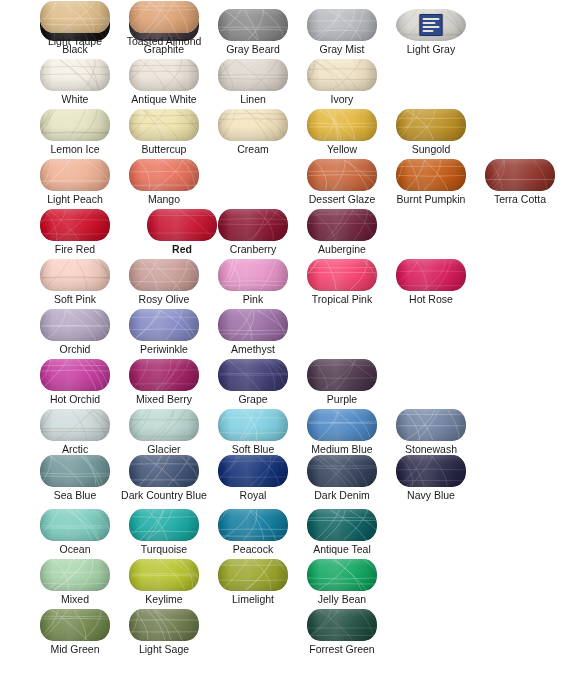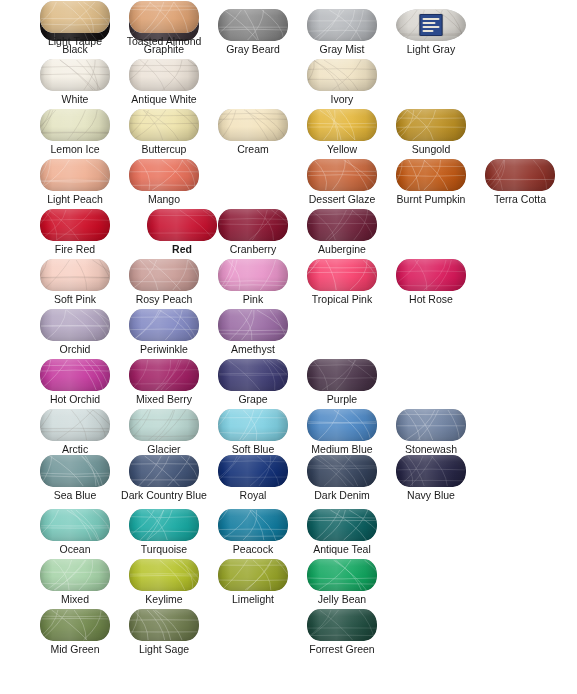--- a/index.html
+++ b/index.html
@@ -289,20 +289,39 @@
               <path d="M53.0 1 Q51.7 16.0 33.5 31"></path>
               <path d="M11.2 1 Q30.4 16.0 35.7 31"></path>
               <path d="M1 12.2 Q35 12.7 69 12.2"></path>
               <path d="M1 6.6 Q35 6.4 69 6.6"></path>
             </svg>
             <div class="shade"></div>
           </div>
         </div>
         <div class="swatch-label wide">Antique White</div>
       </div>
+      <div class="swatch-cell" style="left: 210px;">
+        <div class="skein-wrap">
+          <div class="skein pale">
+            <div class="body" style="background: rgb(222, 214, 205);"></div>
+            <div class="vshade"></div>
+            <svg class="strands" viewBox="0 0 70 32" preserveAspectRatio="none">
+              <path d="M16.9 1 Q2.4 16.0 -18.2 31"></path>
+              <path d="M2.8 1 Q-9.2 16.0 -27.4 31"></path>
+              <path d="M18.0 1 Q39.5 16.0 51.5 31"></path>
+              <path d="M59.7 1 Q50.5 16.0 32.2 31"></path>
+              <path d="M2.6 1 Q12.8 16.0 16.2 31"></path>
+              <path d="M1 16.2 Q35 14.8 69 16.2"></path>
+              <path d="M1 19.5 Q35 20.6 69 19.5"></path>
+            </svg>
+            <div class="shade"></div>
+          </div>
+        </div>
+        <div class="swatch-label">Linen</div>
+      </div>
       <div class="swatch-cell" style="left: 299px;">
         <div class="skein-wrap">
           <div class="skein pale">
             <div class="body" style="background: rgb(240, 227, 196);"></div>
             <div class="vshade"></div>
             <svg class="strands" viewBox="0 0 70 32" preserveAspectRatio="none">
               <path d="M7.0 1 Q9.4 16.0 -7.6 31"></path>
               <path d="M6.6 1 Q28.6 16.0 33.1 31"></path>
               <path d="M16.9 1 Q42.6 16.0 50.9 31"></path>
               <path d="M6.3 1 Q31.6 16.0 41.7 31"></path>
@@ -618,21 +637,21 @@
               <path d="M11.1 1 Q26.2 16.0 28.8 31"></path>
               <path d="M58.6 1 Q58.2 16.0 43.8 31"></path>
               <path d="M59.1 1 Q70.5 16.0 73.1 31"></path>
               <path d="M27.6 1 Q23.4 16.0 2.0 31"></path>
               <path d="M1 22.6 Q35 22.9 69 22.6"></path>
               <path d="M1 9.8 Q35 10.6 69 9.8"></path>
             </svg>
             <div class="shade"></div>
           </div>
         </div>
-        <div class="swatch-label">Rosy Peach</div>
+        <div class="swatch-label">Rosy Olive</div>
       </div>
       <div class="swatch-cell" style="left: 210px;">
         <div class="skein-wrap">
           <div class="skein">
             <div class="body" style="background: rgb(231, 147, 200);"></div>
             <div class="vshade"></div>
             <svg class="strands" viewBox="0 0 70 32" preserveAspectRatio="none">
               <path d="M9.8 1 Q25.4 16.0 21.1 31"></path>
               <path d="M14.9 1 Q12.8 16.0 0.8 31"></path>
               <path d="M57.5 1 Q54.0 16.0 42.3 31"></path>

